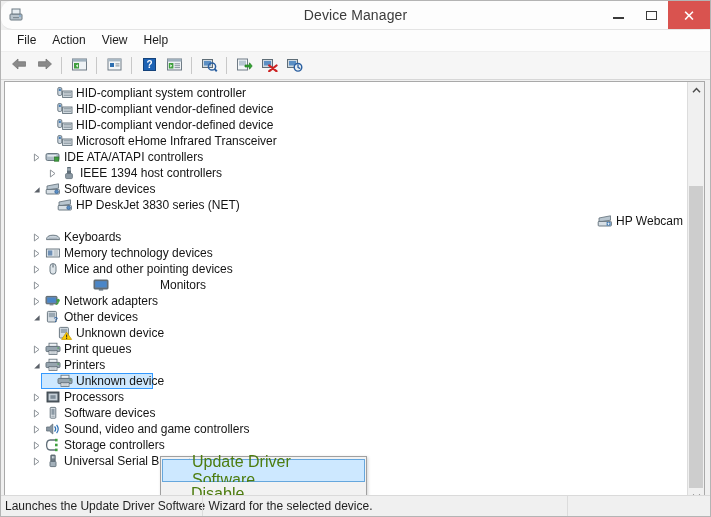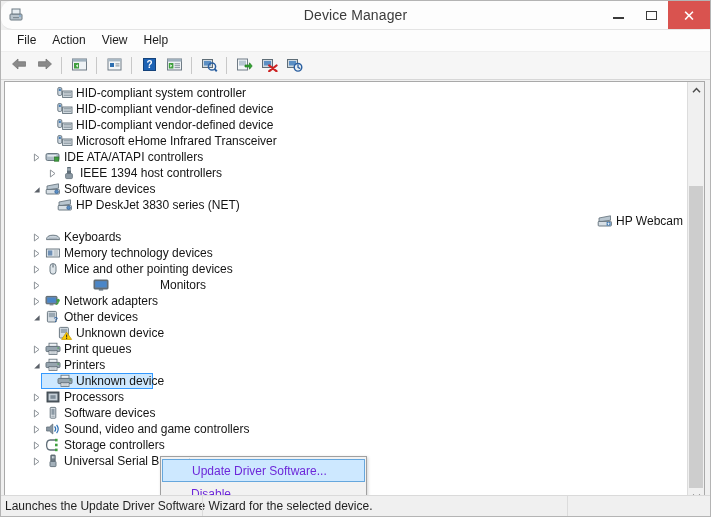--- a/index.html
+++ b/index.html
@@ -235,22 +235,22 @@
     width: 27px;
     background: #f2f2f2;
     border-right: 1px solid #dcdcdc;
   }
   .ctx-item {
     position: relative;
     height: 23px;
     display: flex;
     align-items: center;
     padding-left: 30px;
-    font-size: 12px;
-    color: #6d28d9;
+    font-size: 16px;
+    color: #4d7c0f;
     z-index: 2;
     background: #f2f2f2;
     box-sizing: border-box;
   }
   .ctx-item.highlight {
     background: #cde8ff;
     border: 1px solid #66a7dd;
     margin: 0 1px;
     padding-left: 29px;
   }

